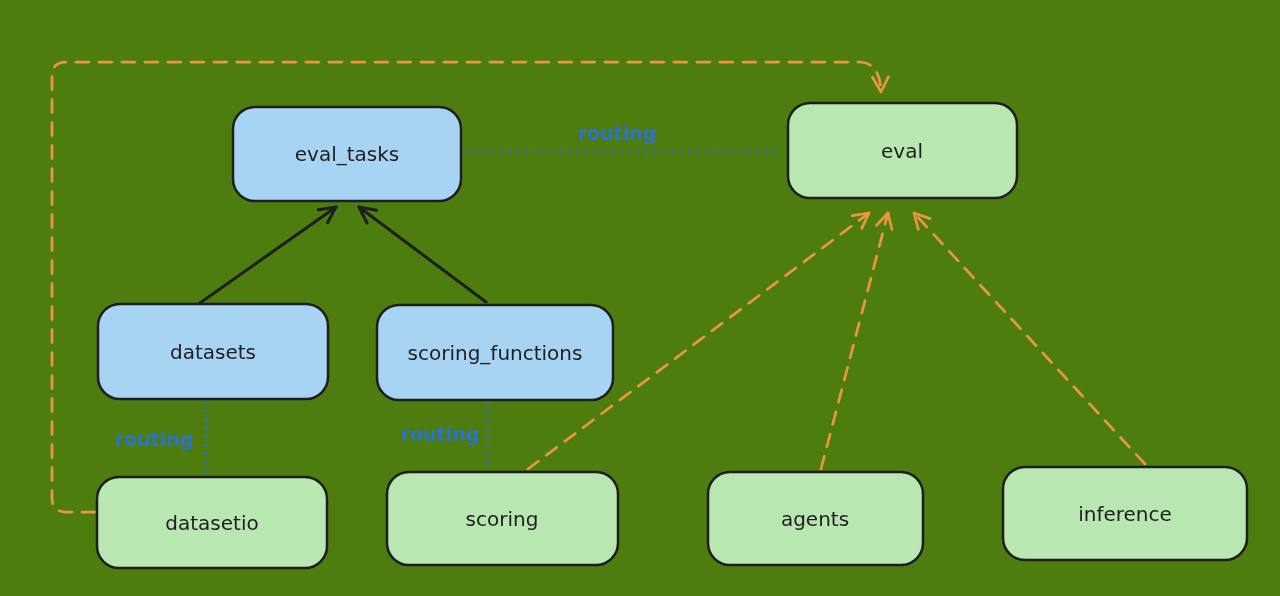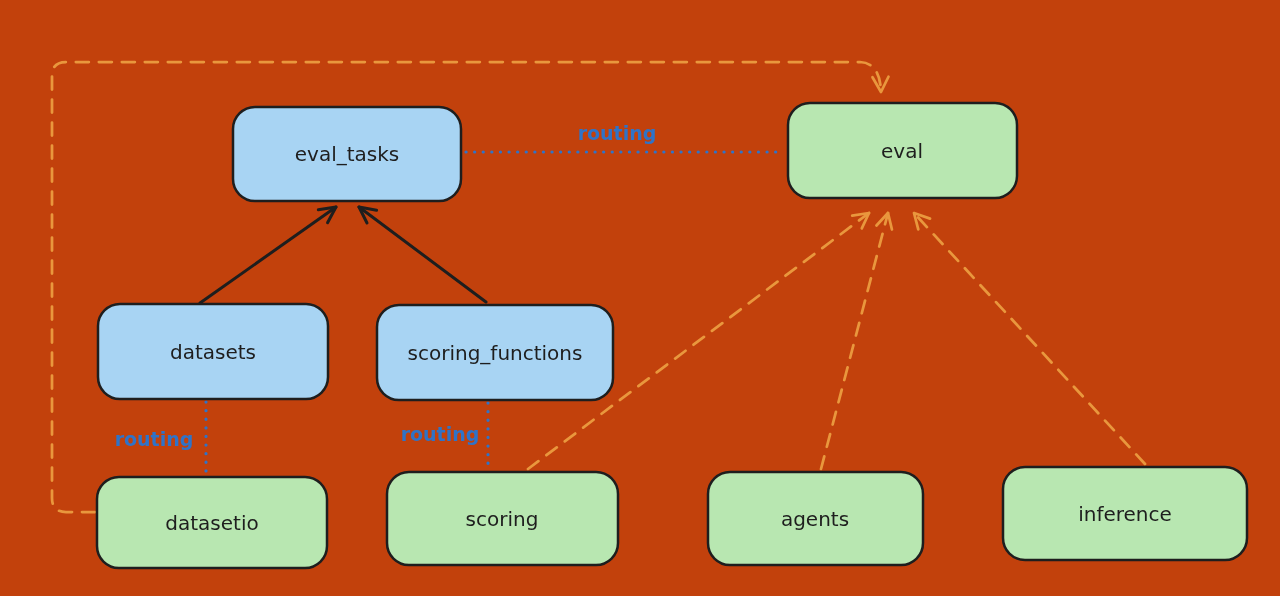--- a/index.html
+++ b/index.html
@@ -1,20 +1,20 @@
 <!DOCTYPE html>
 <html><head>
 <meta charset="utf-8">
 <style>
   html, body { margin: 0; padding: 0; background: #ffffff; }
   .canvas {
     position: relative;
     width: 1280px;
     height: 596px;
-    background: #c2410c;
+    background: #4d7c0f;
     font-family: "DejaVu Sans", sans-serif;
   }
   svg { display: block; }
   .node-box {
     stroke: #1e1e1e;
     stroke-width: 2.5;
   }
   .node-label {
     font-family: "DejaVu Sans", sans-serif;
     font-size: 20px;

